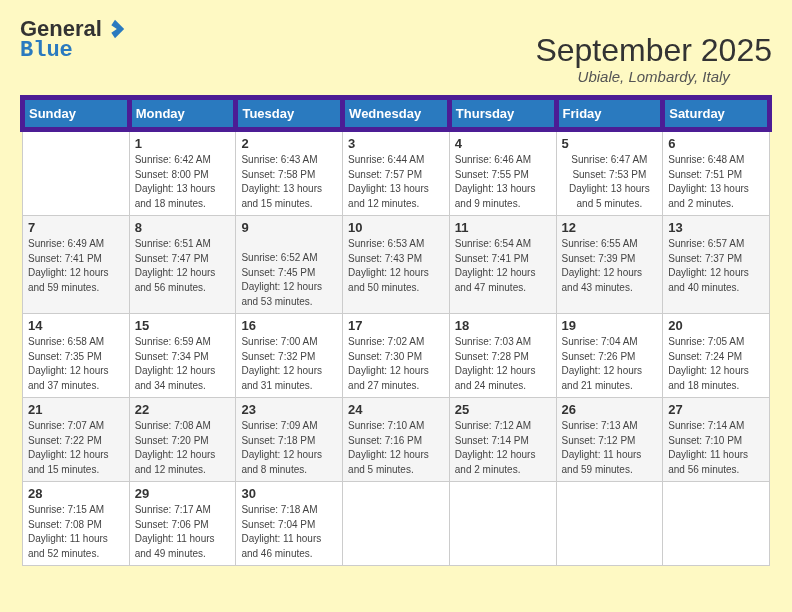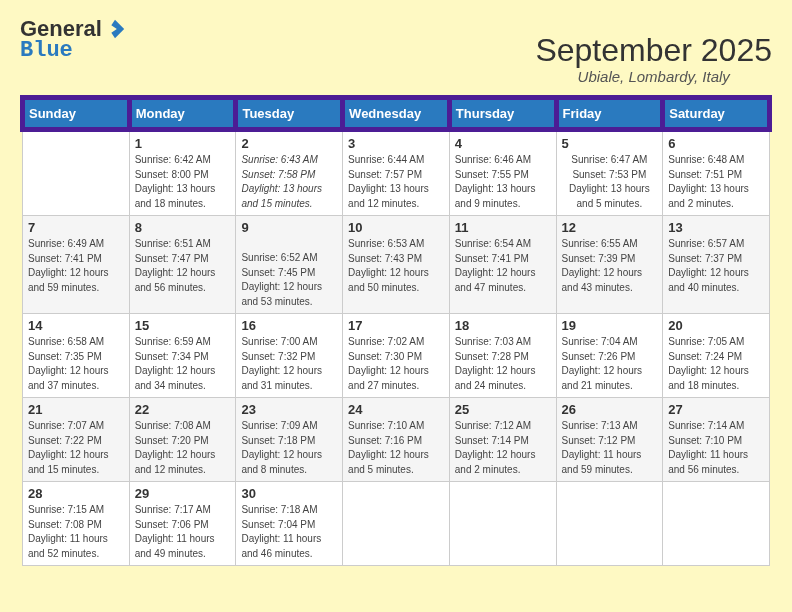--- a/index.html
+++ b/index.html
@@ -144,21 +144,21 @@
           <td class="empty-cell"></td>
           <td>
             <div class="day-num">1</div>
             <div class="day-info" style="white-space: pre-line;">Sunrise: 6:42 AM
 Sunset: 8:00 PM
 Daylight: 13 hours
 and 18 minutes.</div>
           </td>
           <td>
             <div class="day-num">2</div>
-            <div class="day-info" style="white-space: pre-line; font-style: italic;">Sunrise: 6:43 AM
+            <div class="day-info" style="white-space: pre-line;">Sunrise: 6:43 AM
 Sunset: 7:58 PM
 Daylight: 13 hours
 and 15 minutes.</div>
           </td>
           <td>
             <div class="day-num">3</div>
             <div class="day-info" style="white-space: pre-line;">Sunrise: 6:44 AM
 Sunset: 7:57 PM
 Daylight: 13 hours
 and 12 minutes.</div>

